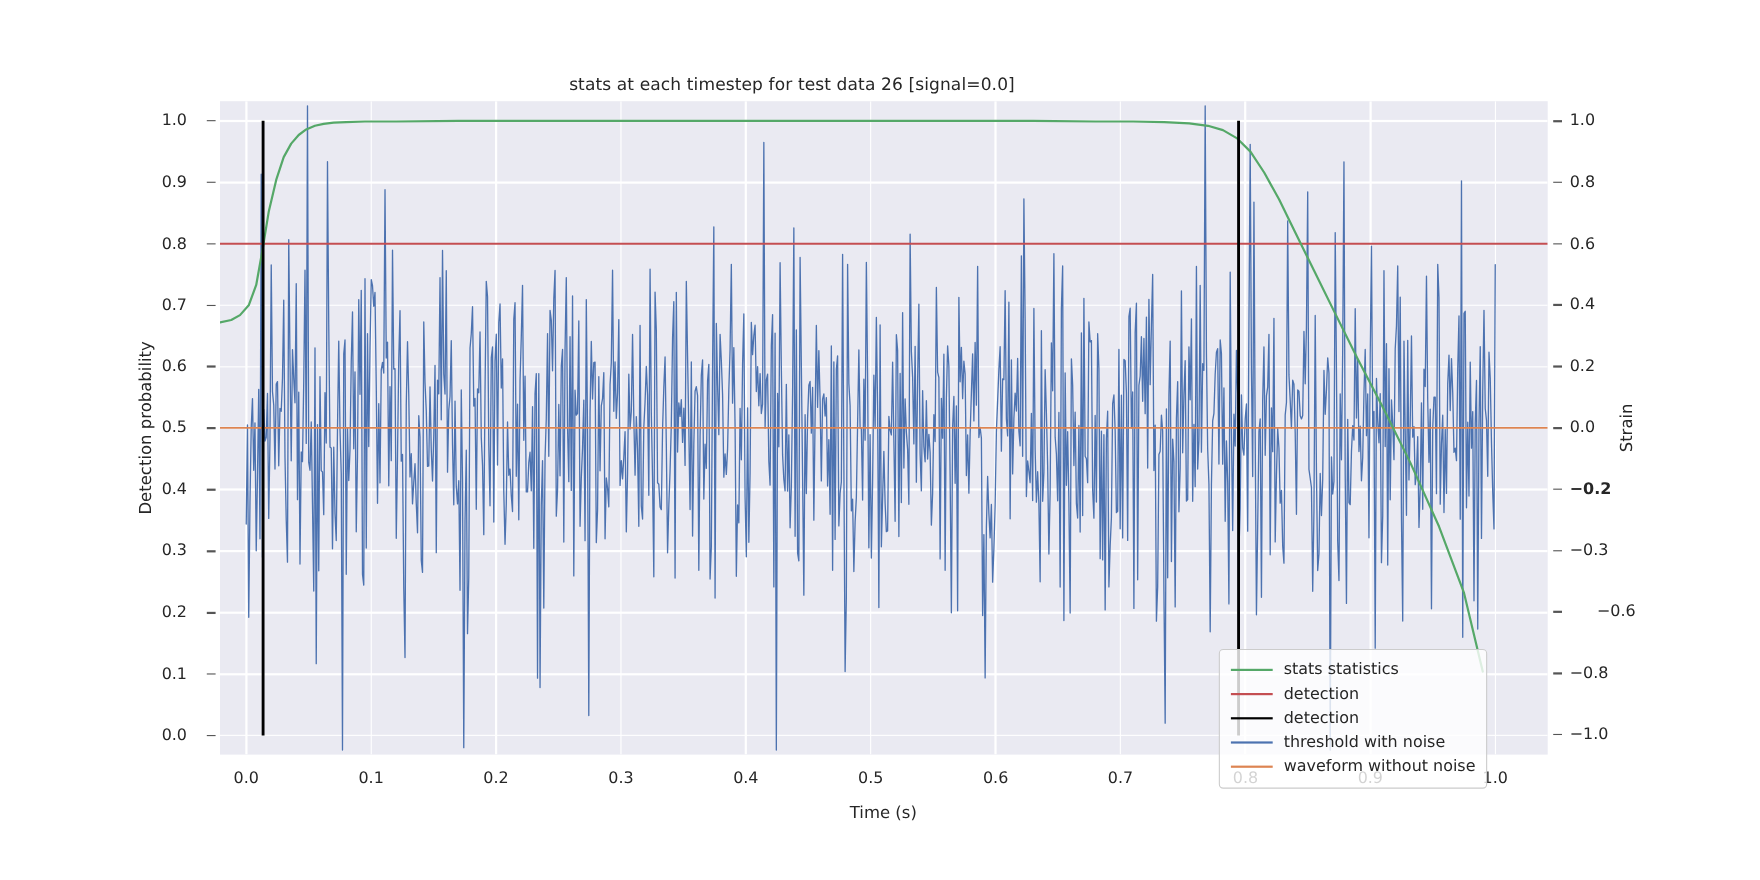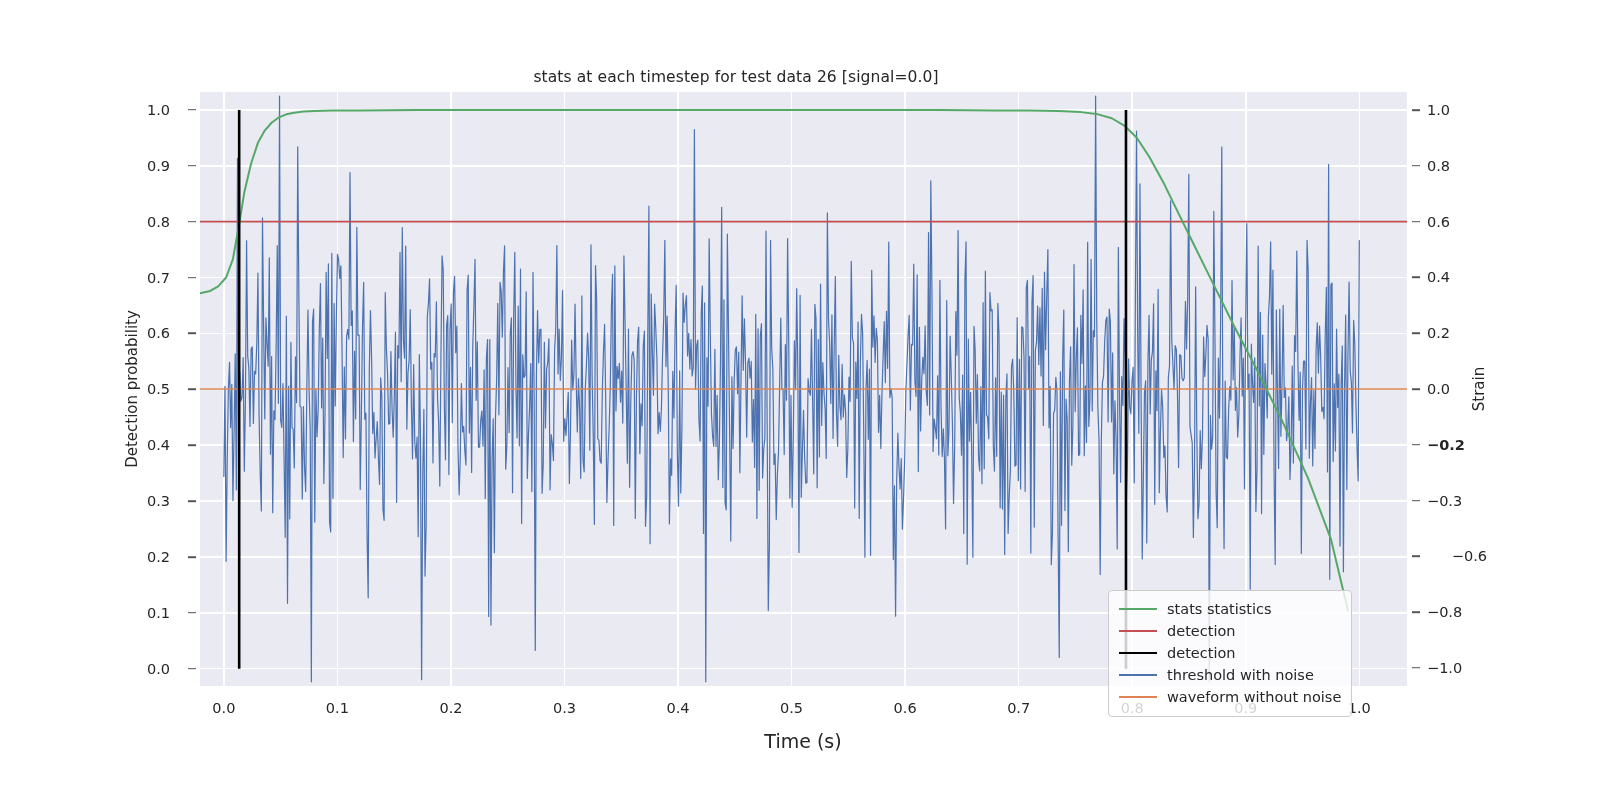--- a/index.html
+++ b/index.html
@@ -21,21 +21,20 @@
   }
   #plot-title {
     position: absolute;
     left: 0;
     top: 68px;
     width: 1440px;
     text-align: center;
     font-size: 15.5px;
     color: #262626;
     letter-spacing: 0.1px;
-    padding-left: 16px;
   }
   #axes-area {
     position: absolute;
     left: 200px;
     top: 92px;
     width: 1207px;
     height: 594px;
     background: #EAEAF2;
     overflow: hidden;
   }
@@ -107,21 +106,21 @@
     top: 389px;
     font-size: 15px;
     color: #262626;
     transform: translate(-50%, -50%) rotate(-90deg);
     white-space: nowrap;
   }
   #xlabel {
     position: absolute;
     left: 803px;
     top: 730px;
-    font-size: 19px;
+    font-size: 15px;
     color: #262626;
     transform: translateX(-50%);
     white-space: nowrap;
   }
   #legend-box {
     position: absolute;
     left: 1108px;
     top: 590px;
     width: 244px;
     padding: 7px 10px 8px 10px;

